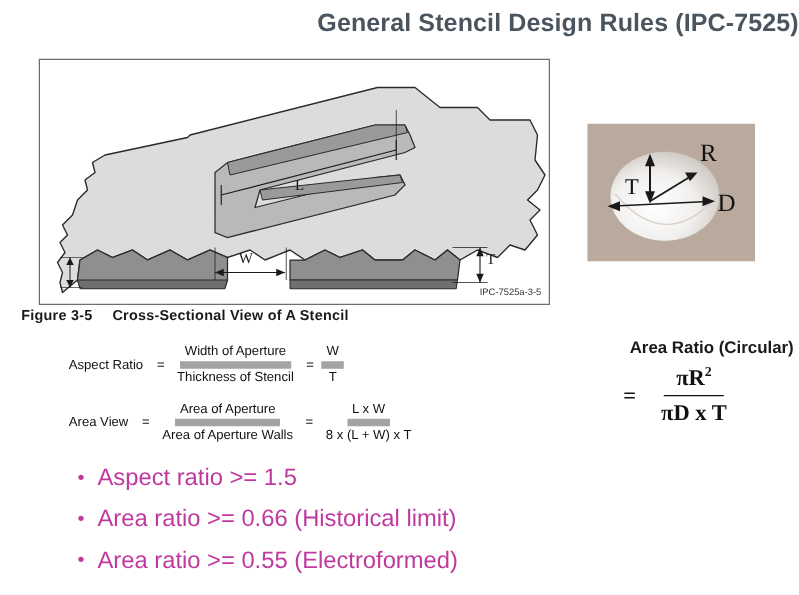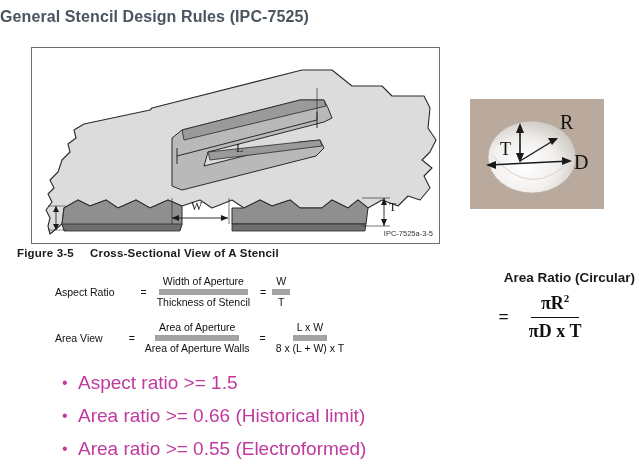--- a/index.html
+++ b/index.html
@@ -20,22 +20,22 @@
     width: 639px;
     height: 476px;
     background: #ffffff;
   }
   
   .slide-title {
     position: absolute;
     left: 0;
     top: 8px;
     width: 639px;
-    text-align: left;
-    font-size: 16px;
+    text-align: right;
+    font-size: 20px;
     font-weight: bold;
     color: #4a5560;
     letter-spacing: 0.1px;
   }
   
   .figure-box {
     position: absolute;
     left: 31px;
     top: 47px;
     width: 407px;
@@ -90,21 +90,21 @@
   .frow {
     display: flex;
     align-items: center;
     font-family: "Liberation Sans", sans-serif;
     font-size: 10.5px;
     color: #111111;
     margin-bottom: 12px;
   }
   .frow .lhs {
     white-space: nowrap;
-    margin-right: 20px;
+    margin-right: 5px;
   }
   .frow .eq {
     margin: 0 6px;
   }
   .frac {
     display: inline-flex;
     flex-direction: column;
     align-items: center;
     line-height: 1.25;
   }

